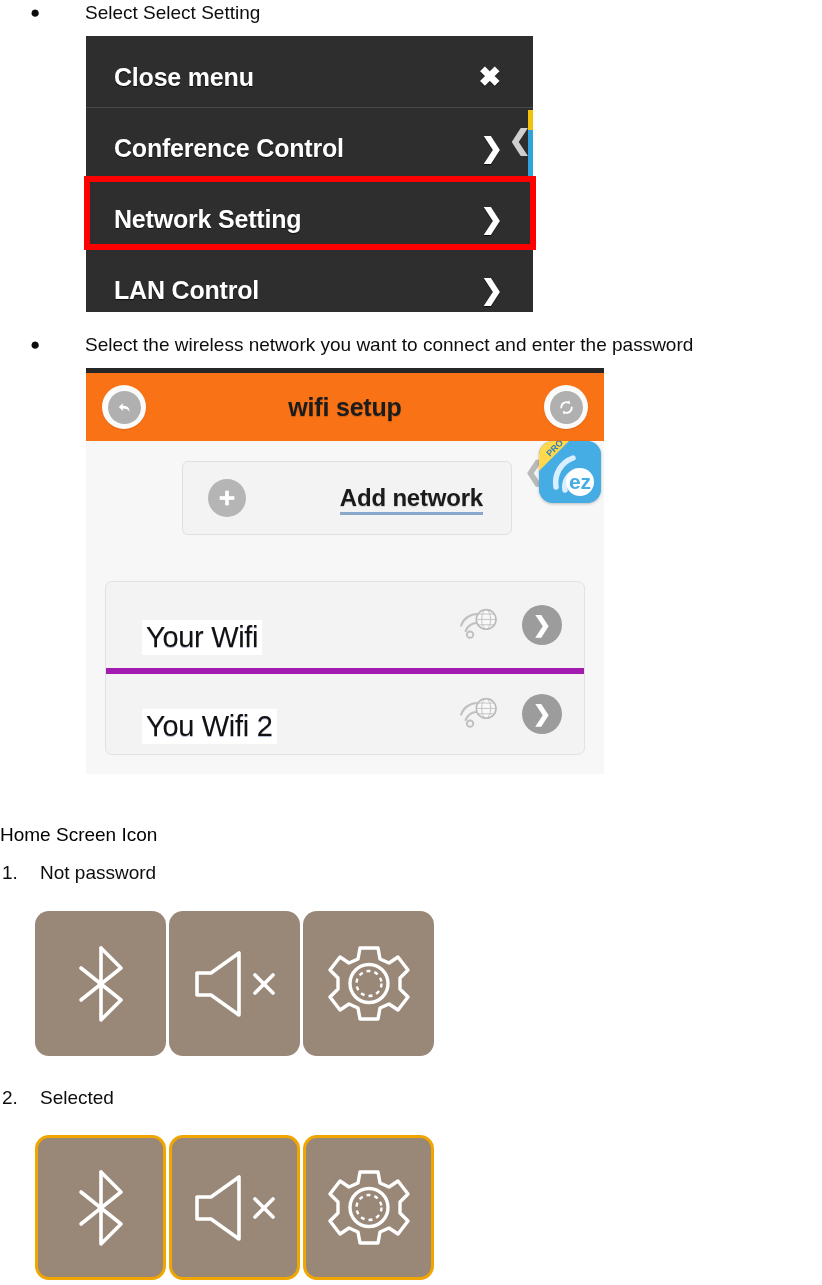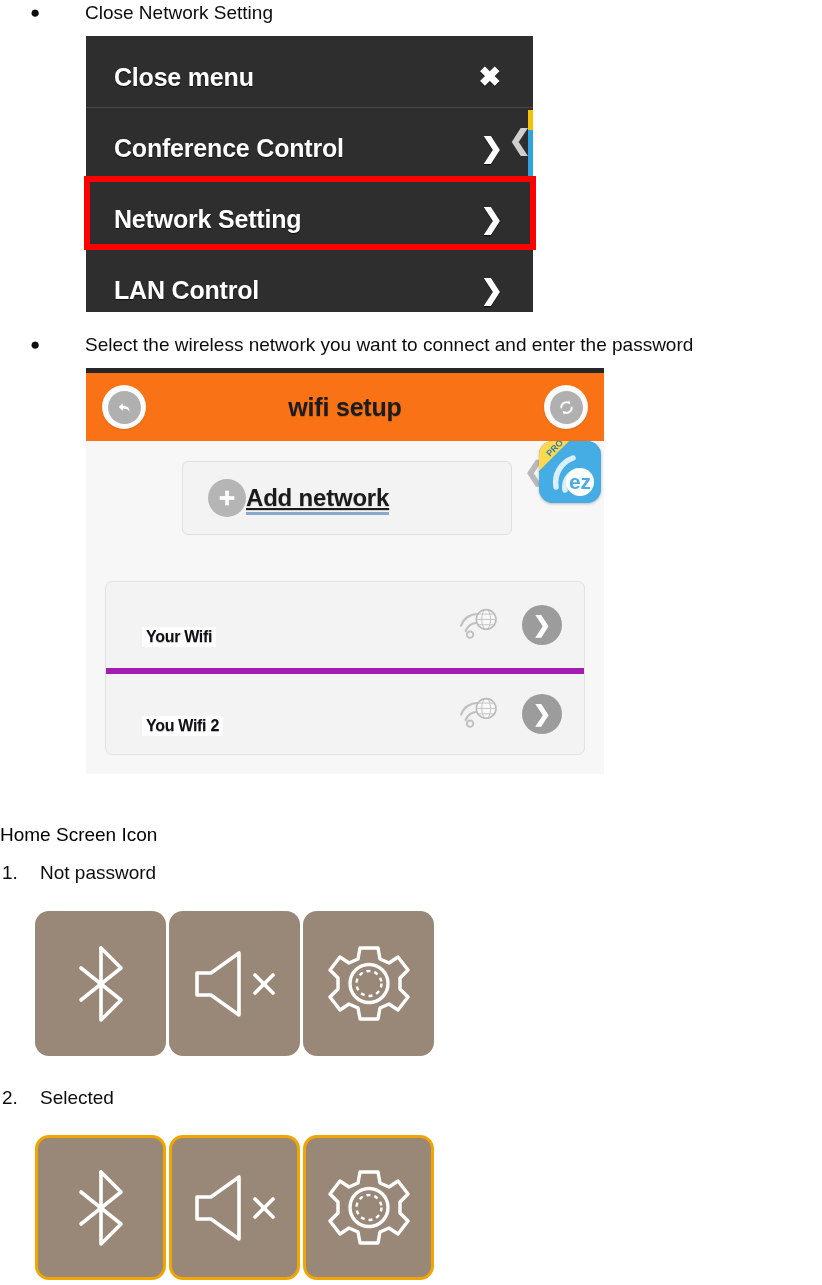--- a/index.html
+++ b/index.html
@@ -207,29 +207,28 @@
     height: 38px;
     border-radius: 50%;
     background: #b5b5b5;
     margin-left: 25px;
     display: flex;
     align-items: center;
     justify-content: center;
   }
   #add-network-label {
     flex: 1;
-    text-align: left;
+    text-align: right;
     padding-right: 28px;
     font-size: 24px;
     font-weight: bold;
     color: #1b1b1b;
     letter-spacing: -0.2px;
     border-bottom: 0;
     text-shadow: 0 1px 1px rgba(0,0,0,.15);
-    text-decoration: underline;
   }
   #add-network-label span {
     border-bottom: 3px solid #8aa8cc;
     padding-bottom: 1px;
   }
 
   #wifi-list {
     position: absolute;
     left: 19px;
     top: 208px;
@@ -244,22 +243,22 @@
     height: 86px;
     display: flex;
     align-items: center;
     padding: 0 22px 0 36px;
     box-sizing: border-box;
     position: relative;
   }
   .wifi-row + .wifi-row { border-top: 6px solid #a21caf; }
   .wifi-name {
     flex: 1;
-    font-size: 16px;
-    font-weight: bold;
+    font-size: 29px;
+    font-weight: normal;
     color: #121212;
     letter-spacing: -0.3px;
     background: #ffffff;
     display: inline-block;
     flex: 0 0 auto;
     padding: 1px 4px;
     text-shadow: 0 1px 0 rgba(40,60,120,.35);
     margin-top: 24px;
   }
   .wifi-spacer { flex: 1; }
@@ -316,21 +315,21 @@
   .tile.selected {
     border: 3px solid #f0a500;
     box-sizing: border-box;
   }
 </style>
 </head>
 <body>
 
 <div class="bullet-line" style="position:absolute; left:0; top:0; width:822px;">
   <span class="bullet-dot">●</span>
-  <span class="bullet-text">Close Network Setting</span>
+  <span class="bullet-text">Select Select Setting</span>
 </div>
 
 <div id="menu-panel">
 
   <div class="menu-row">
     <span class="label">Close menu</span>
     <span class="xmark">✖</span>
   </div>
 
   <div class="menu-sep" style="top:71px;"></div>

